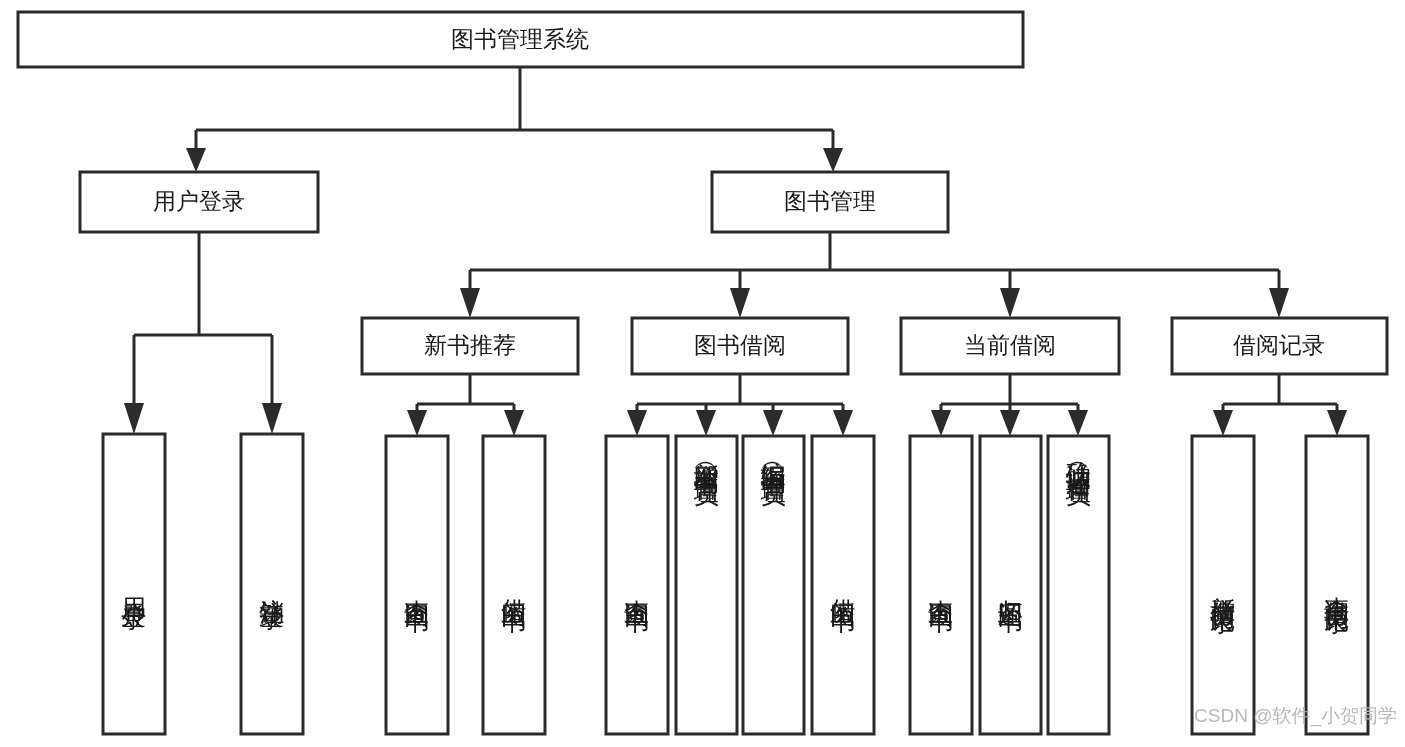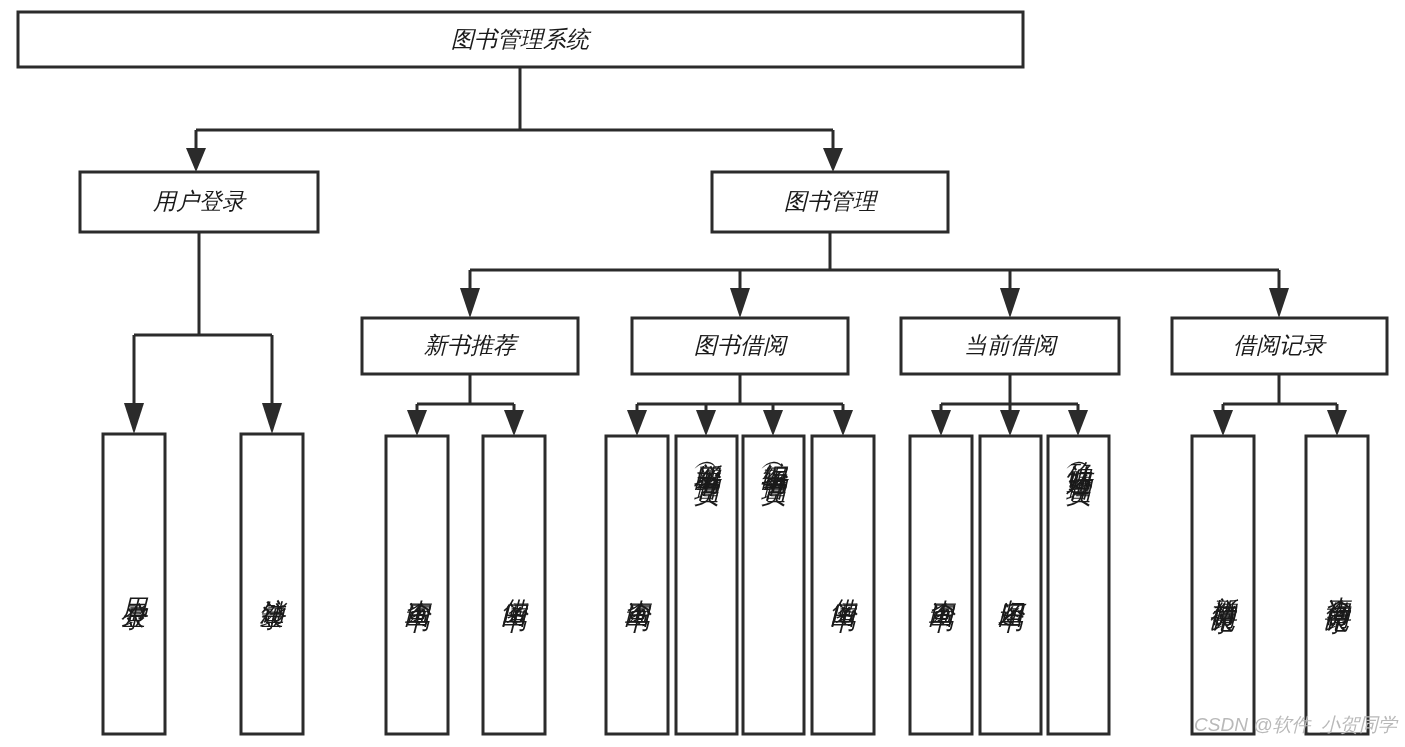--- a/index.html
+++ b/index.html
@@ -11,21 +11,20 @@
     width: 1405px;
     height: 747px;
     font-family: "Liberation Sans", "DejaVu Sans", sans-serif;
     overflow: hidden;
   }
   #diagram-root {
     position: relative;
     width: 1405px;
     height: 747px;
     background: #ffffff;
-    font-style: italic;
   }
   svg.flow {
     position: absolute;
     top: 0;
     left: 0;
     width: 1405px;
     height: 747px;
   }
   .node-box {
     fill: #ffffff;
@@ -62,21 +61,21 @@
     font-family: "Liberation Sans", "DejaVu Sans", sans-serif;
     font-size: 25px;
     line-height: 1.05;
     letter-spacing: 3px;
     color: #1a1a1a;
     white-space: nowrap;
   }
   .watermark {
     position: absolute;
     right: 8px;
-    bottom: 9px;
+    bottom: 18px;
     font-family: "Liberation Sans", "DejaVu Sans", sans-serif;
     font-size: 19px;
     color: #b9b9b9;
     white-space: nowrap;
   }
 </style>
 </head>
 <body>
 
 <div id="diagram-root">

